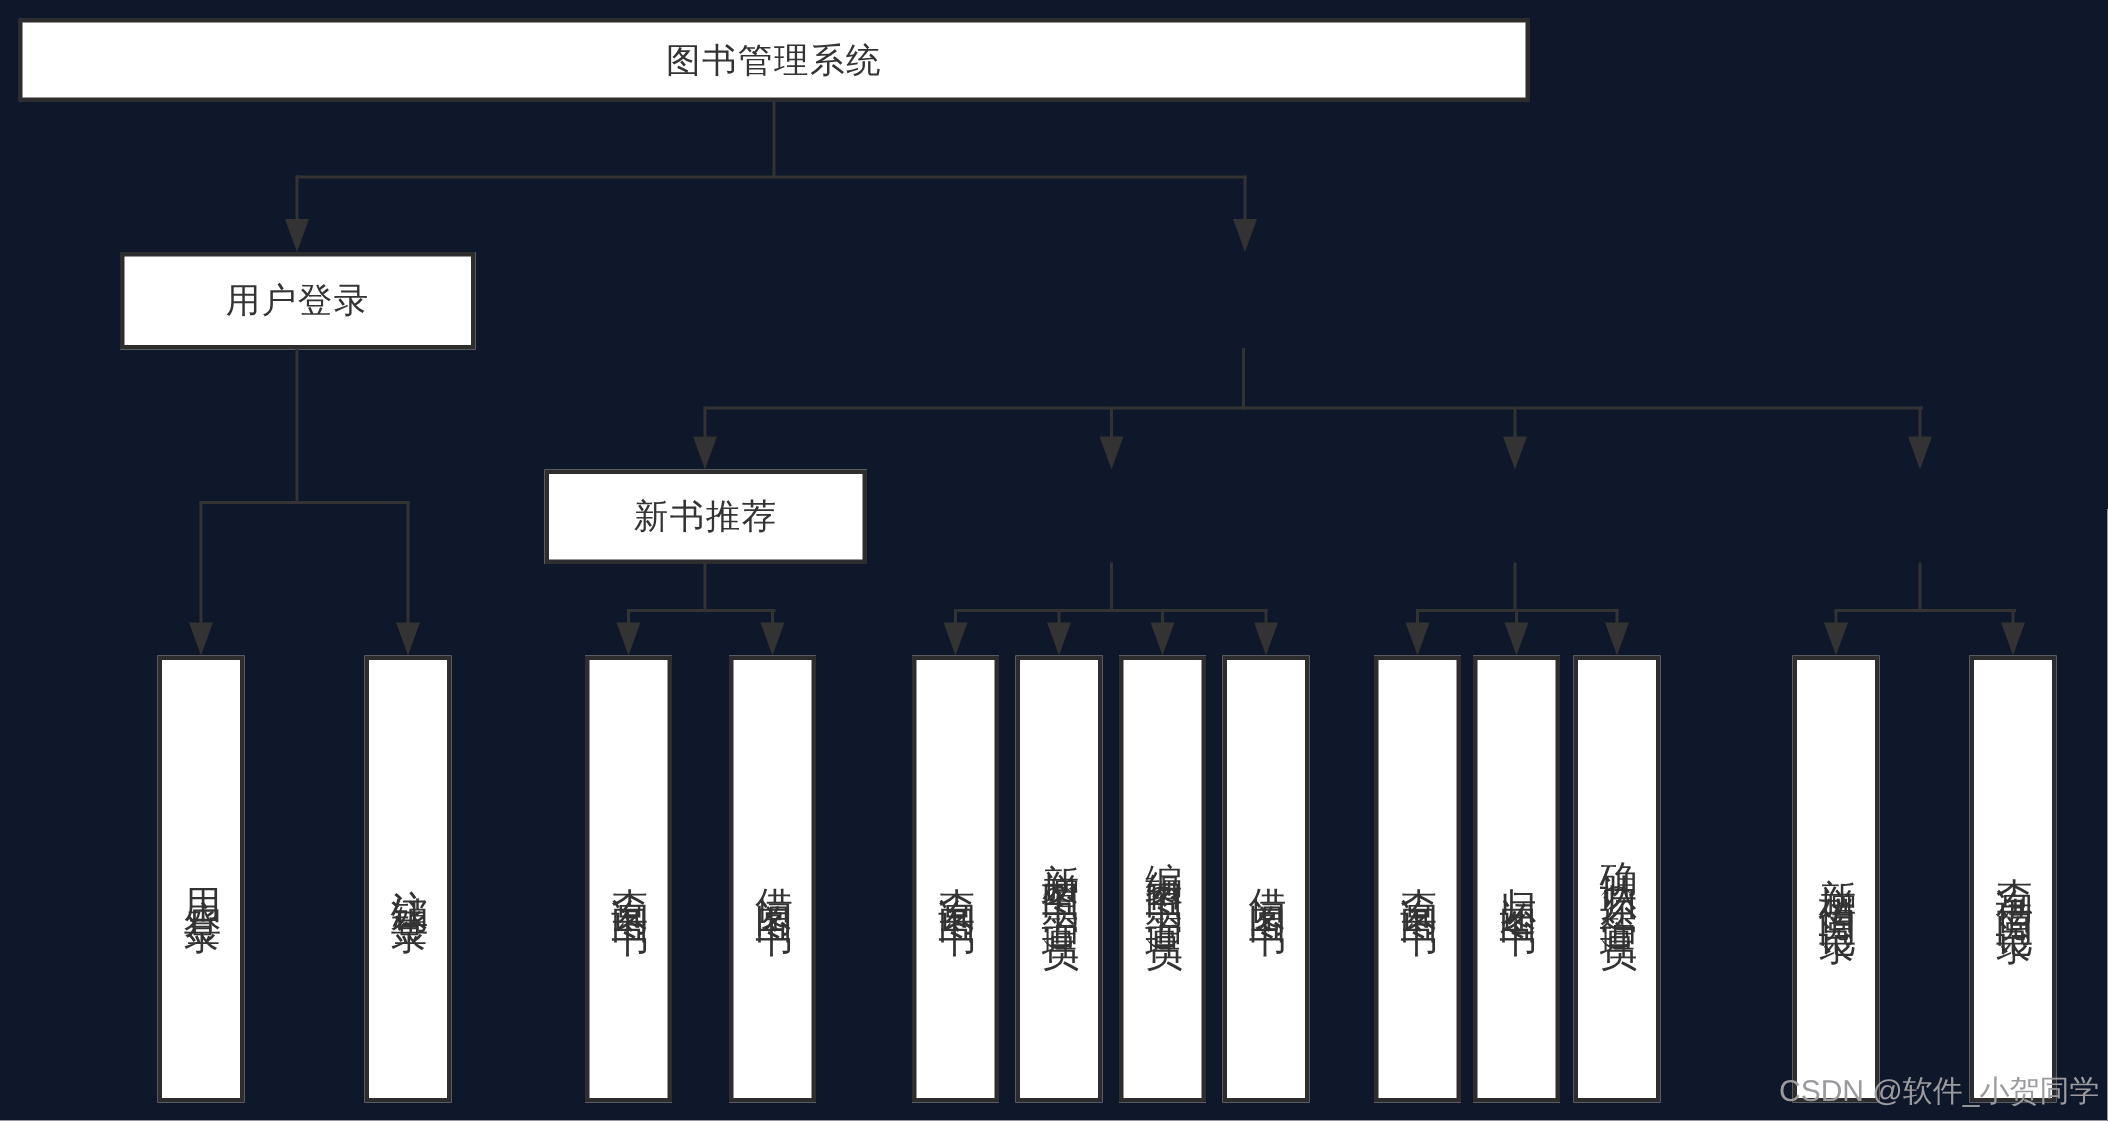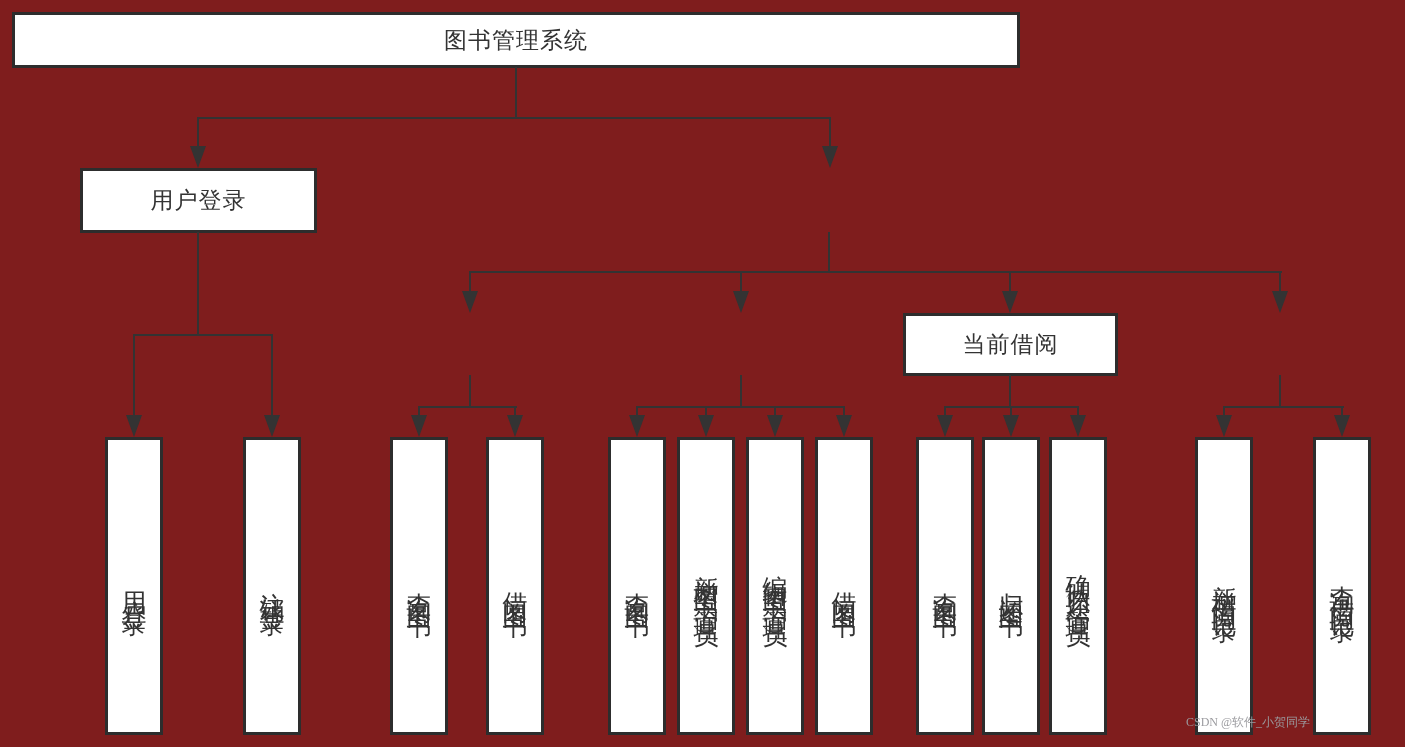--- a/index.html
+++ b/index.html
@@ -1,20 +1,20 @@
 <!DOCTYPE html>
 <html><head>
 <meta charset="utf-8">
 <style>
   html,body { margin:0; padding:0; background:#ffffff; }
   .canvas {
     position:relative;
     width:1405px; height:747px;
-    background:#7f1d1d;
-    font-family:Liberation Serif, serif;
+    background:#0f172a;
+    font-family:Liberation Sans, sans-serif;
     overflow:hidden;
   }
   .node {
     position:absolute;
     box-sizing:border-box;
     border:3px solid #2d2d2d;
     background:#ffffff;
     display:flex;
     align-items:center;
     justify-content:center;
@@ -38,21 +38,21 @@
   .arrow {
     position:absolute;
     width:0; height:0;
     border-left:8px solid transparent;
     border-right:8px solid transparent;
     border-top:22px solid #333333;
   }
   .watermark {
     position:absolute;
     left:1186px; top:714px;
-    font-size:12px;
+    font-size:20px;
     color:#9b9b9f;
     white-space:nowrap;
   }
 </style>
 </head>
 <body>
 
 <div class="canvas">
 
   <div class="node" style="left:12px;top:12px;width:1008px;height:56px">图书管理系统</div>
@@ -77,21 +77,21 @@
   <div class="hline" style="left:469px;top:271px;width:813px"></div>
   <div class="vline" style="left:469px;top:271px;height:22px"></div>
   <div class="arrow" style="left:462px;top:291px"></div>
   <div class="vline" style="left:740px;top:271px;height:22px"></div>
   <div class="arrow" style="left:733px;top:291px"></div>
   <div class="vline" style="left:1009px;top:271px;height:22px"></div>
   <div class="arrow" style="left:1002px;top:291px"></div>
   <div class="vline" style="left:1279px;top:271px;height:22px"></div>
   <div class="arrow" style="left:1272px;top:291px"></div>
 
-  <div class="node" style="left:903px;top:313px;width:215px;height:63px">当前借阅</div>
+  <div class="node" style="left:363px;top:313px;width:215px;height:63px">新书推荐</div>
 
   <div class="vline" style="left:469px;top:375px;height:33px"></div>
   <div class="hline" style="left:418px;top:406px;width:99px"></div>
   <div class="vline" style="left:418px;top:406px;height:11px"></div>
   <div class="arrow" style="left:411px;top:415px"></div>
   <div class="vline" style="left:514px;top:406px;height:11px"></div>
   <div class="arrow" style="left:507px;top:415px"></div>
 
   <div class="vline" style="left:740px;top:375px;height:33px"></div>
   <div class="hline" style="left:636px;top:406px;width:209px"></div>

